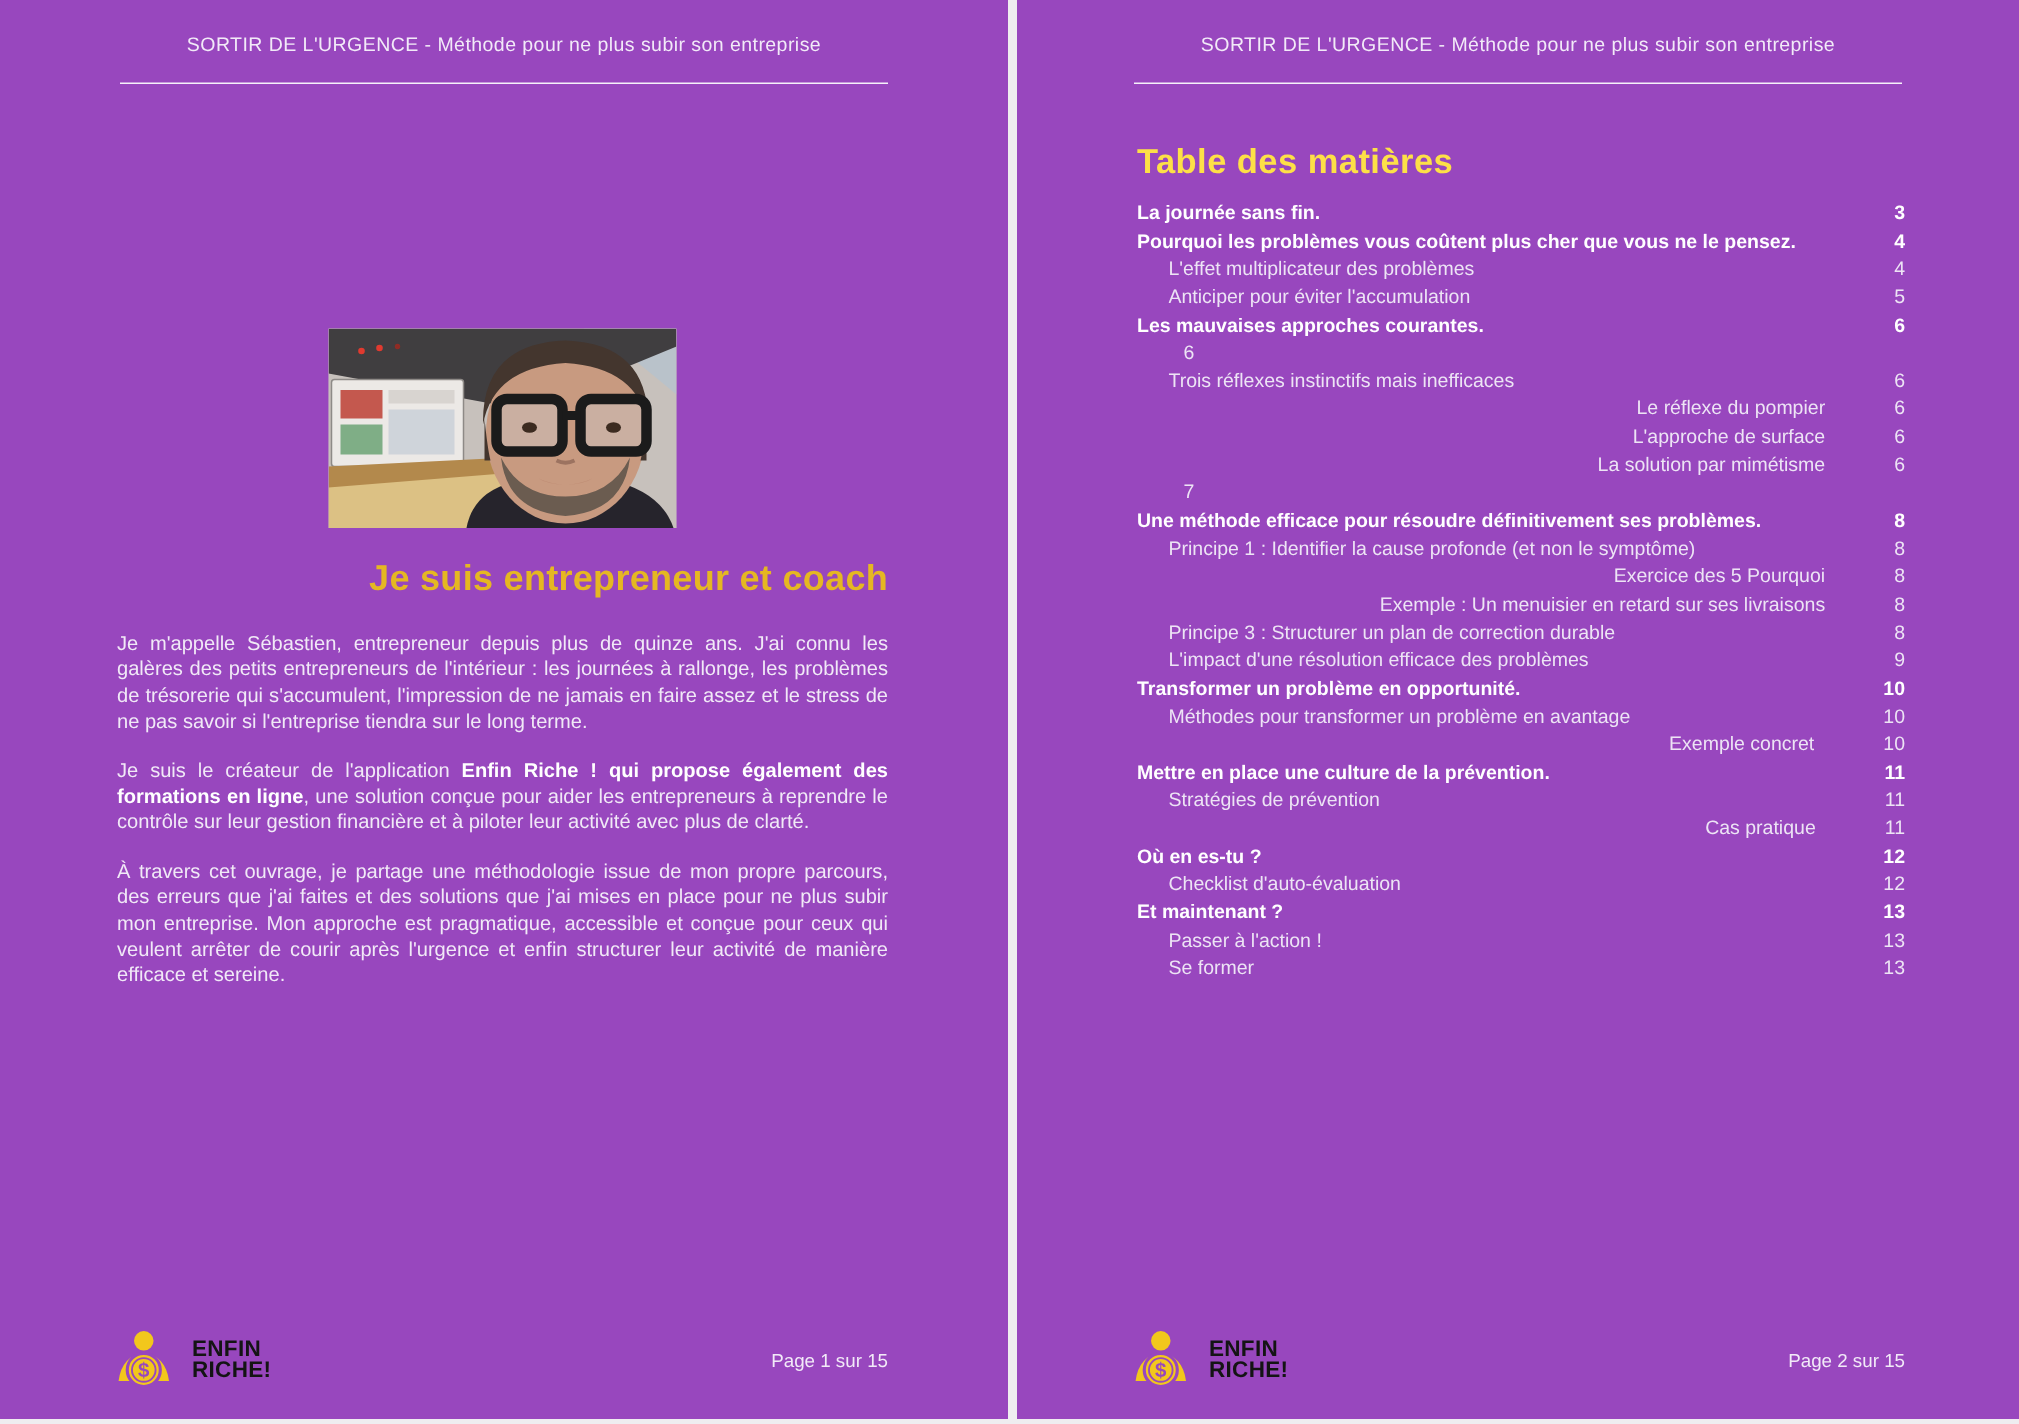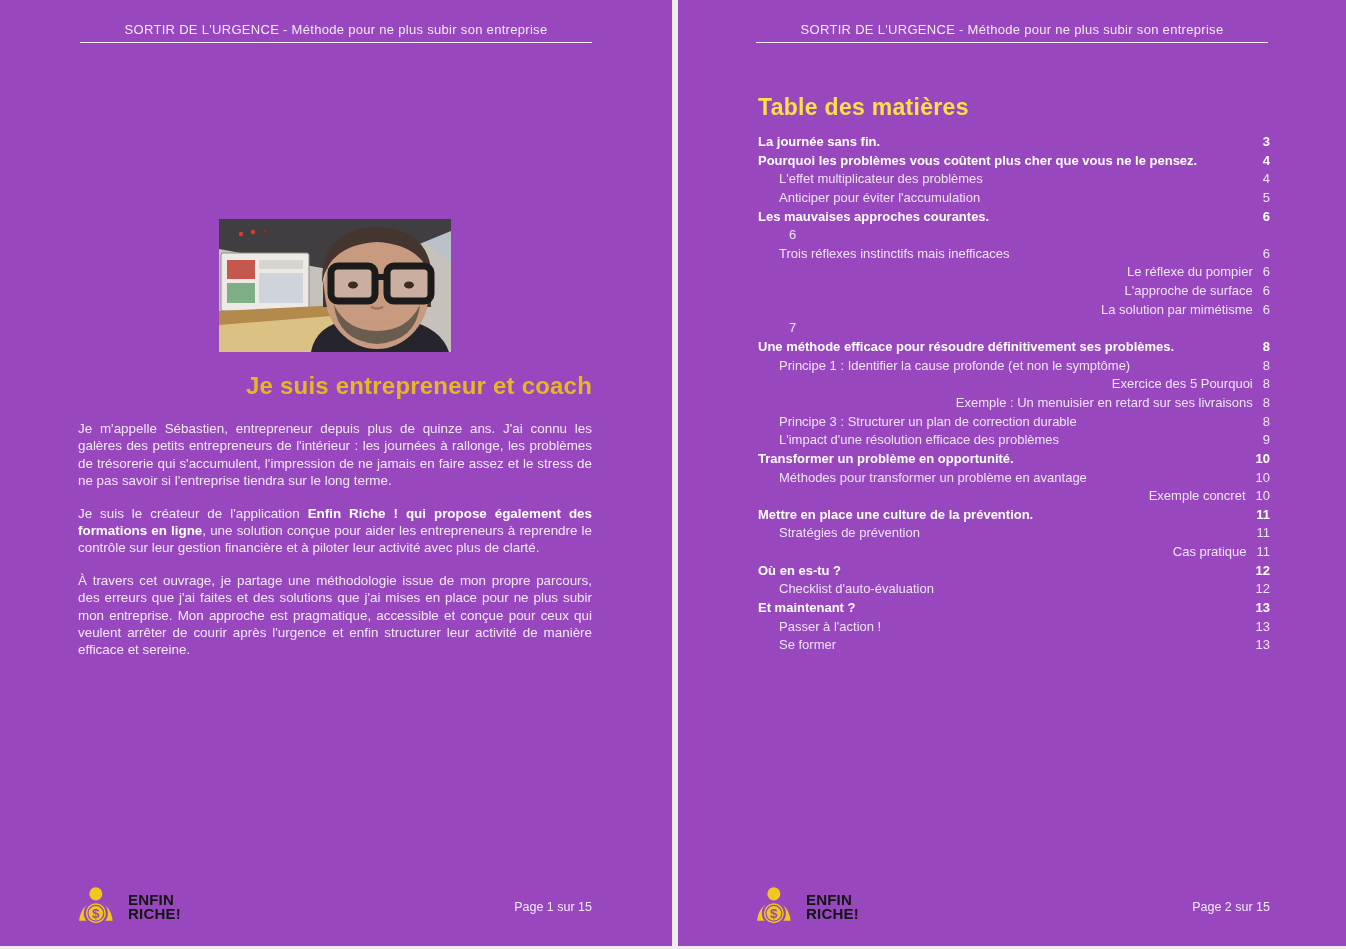--- a/index.html
+++ b/index.html
@@ -15,21 +15,21 @@
   .page-right{left:678px;width:668px;}
 
   
   .page-header{
     position:absolute;top:22px;left:0;right:0;
     display:flex;justify-content:center;
   }
   .header-inner{
     width:512px;text-align:center;
     border-bottom:1px solid #F6F1FA;
-    padding-bottom:4px;
+    padding-bottom:17px;
   }
   .header-title{
     color:#F2EAF8;font-size:13px;letter-spacing:.3px;line-height:16px;
   }
 
   
   .photo-wrap{
     position:absolute;left:219px;top:219px;width:232px;height:133px;
     overflow:hidden;background:#c7c1bc;
   }
@@ -65,21 +65,21 @@
   
   .toc-title{
     position:absolute;left:80px;top:94px;margin:0;
     color:#fde047;font-size:23px;font-weight:700;letter-spacing:.3px;
   }
   .toc{
     position:absolute;left:80px;right:76px;top:134px;
   }
   .toc-row{
     display:flex;align-items:baseline;height:18.65px;
-    color:#EDE4F5;font-size:13px;
+    color:#EDE4F5;font-size:13px;gap:36px;
   }
   .toc-row .toc-label{flex:1;white-space:nowrap;overflow:hidden;}
   .toc-row .toc-page{margin-left:10px;}
   .toc-row.lvl1{padding-left:21px;}
   .toc-row.lvl2{padding-left:40px;text-align:right;}
   .toc-row.bold{font-weight:700;color:#FFFFFF;}
 </style>
 </head>
 <body>
 

